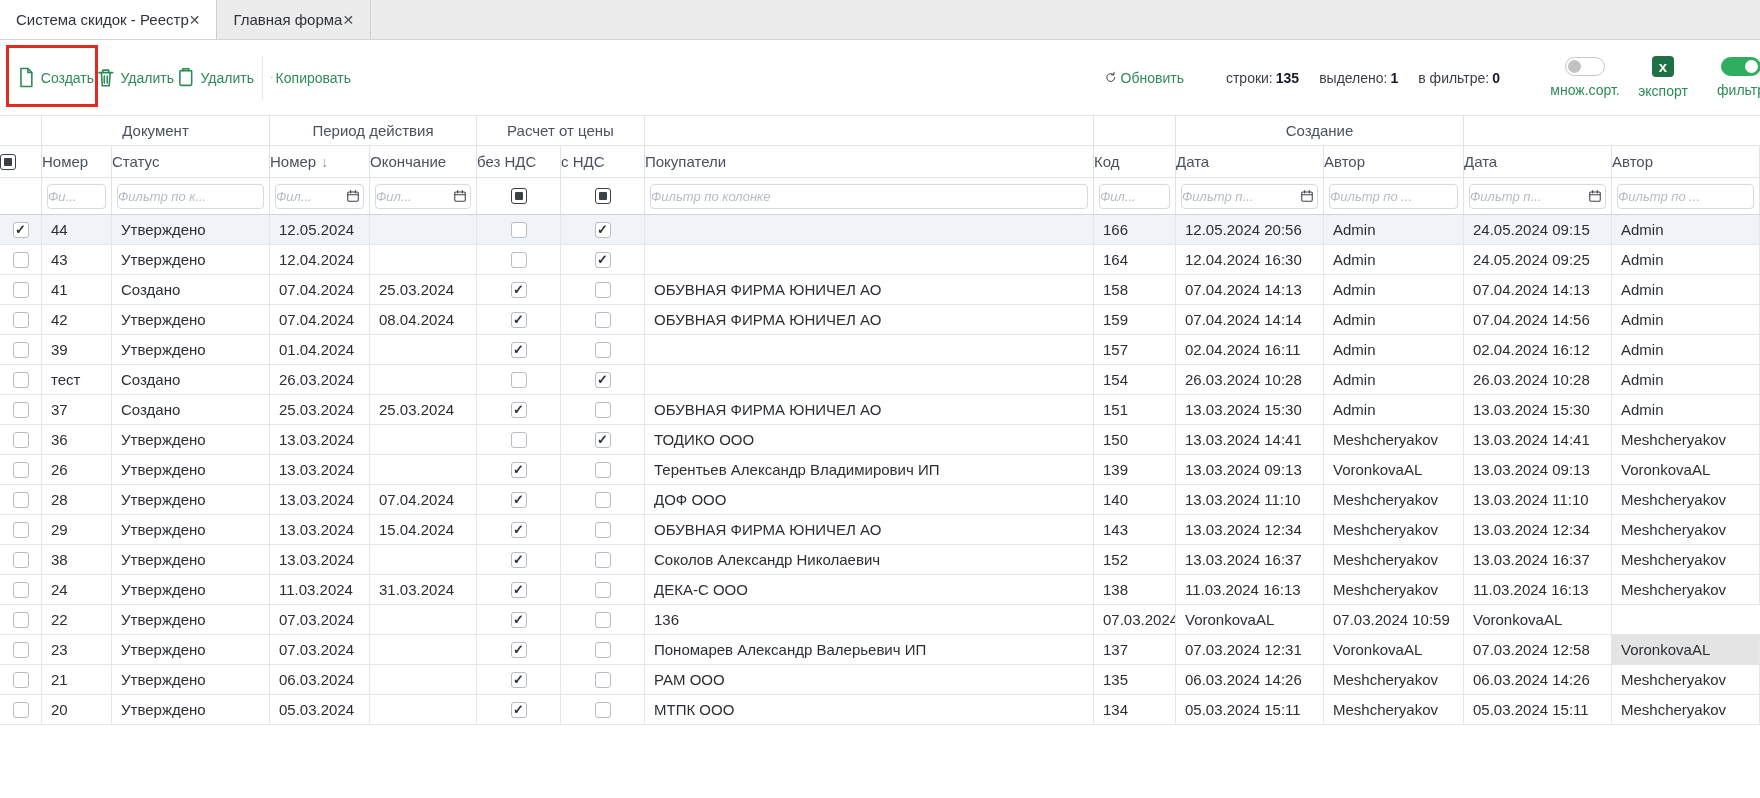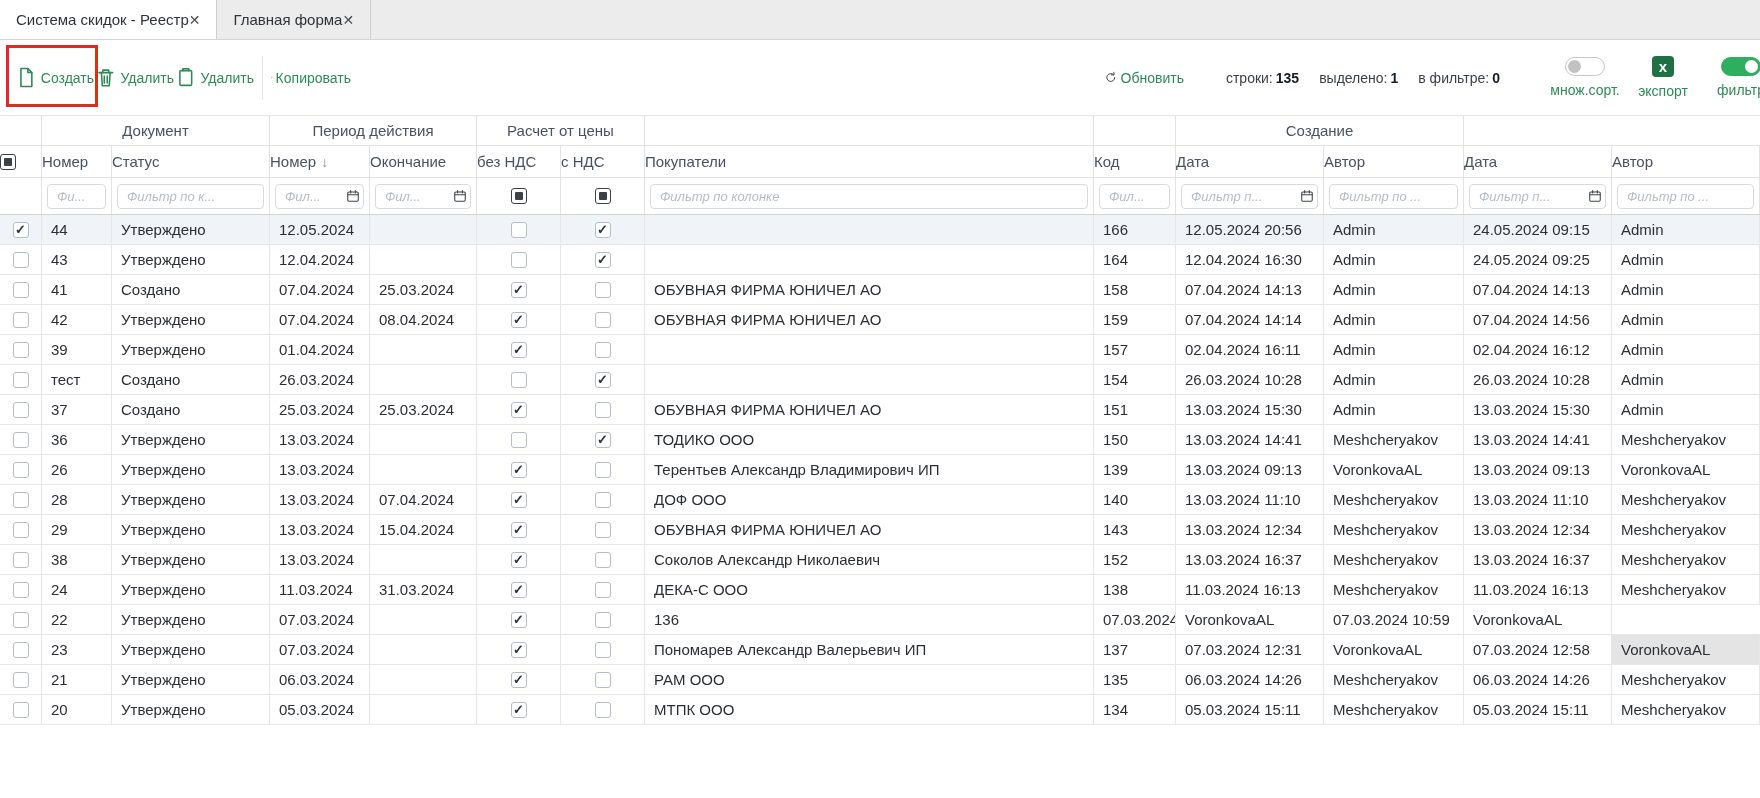--- a/index.html
+++ b/index.html
@@ -47,21 +47,21 @@
   .gc{display:flex;align-items:center;justify-content:center;border-right:1px solid #e2e2e2;
     color:var(--hdr);font-size:15px;white-space:nowrap;overflow:hidden}
   .hrow{height:32px;border-bottom:1px solid #e2e2e2}
   .hc{display:flex;align-items:center;justify-content:flex-start;gap:5px;border-right:1px solid #e2e2e2;
     color:var(--hdr);font-size:15px;white-space:nowrap;overflow:hidden}
   .arrow{color:#8b929b;font-size:14px}
   .frow{height:37px;border-bottom:1px solid #d4d4d4}
   .fc{display:flex;align-items:center;justify-content:center;border-right:1px solid #e2e2e2;
     padding:0 5px;overflow:hidden}
   .fwrap{position:relative;width:100%}
-  .fin{width:100%;height:25px;border:1px solid #d7dade;border-radius:4px;padding:0 9px;
+  .fin{width:100%;height:25px;border:1px solid #d7dade;border-radius:4px;padding:0 0;
     font-family:inherit;font-size:13px;color:#737373;background:#fff}
   .fin.hascal{padding-right:20px}
   .fin::placeholder{color:#b6bcc4;font-style:italic}
   .cal{position:absolute;right:4px;top:50%;transform:translateY(-50%);width:14px;height:14px;
     stroke:#3c4146;fill:none;stroke-width:1.8;stroke-linecap:round}
   .trow{height:30px;border-bottom:1px solid var(--bline);cursor:pointer}
   .trow.sel{background:#f0f3f7}
   .td{display:flex;align-items:center;padding:0 9px;border-right:1px solid var(--bline);
     white-space:nowrap;overflow:hidden;font-size:15px;color:#2b2f33}
   .td.center{justify-content:center;padding:0}

